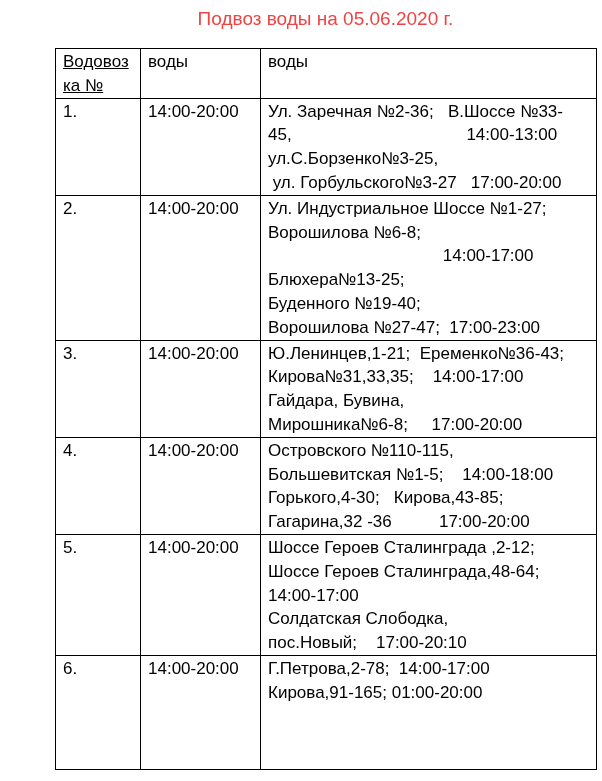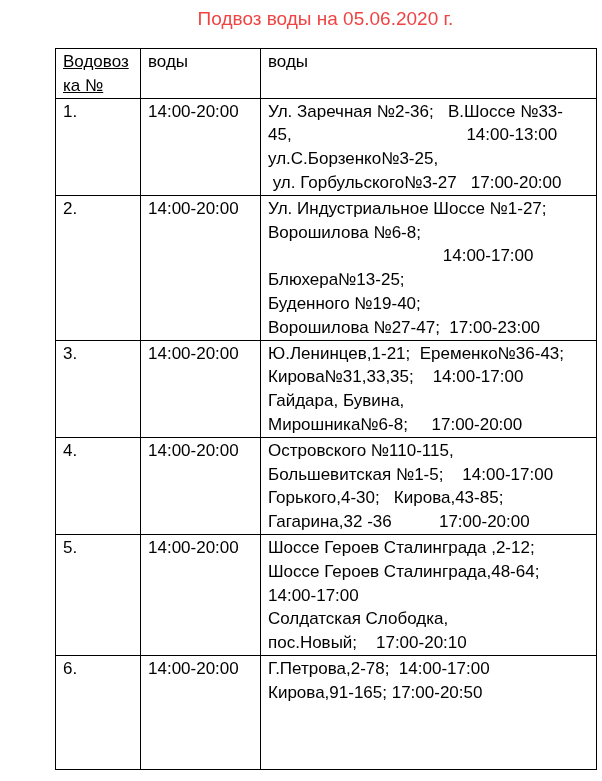--- a/index.html
+++ b/index.html
@@ -105,35 +105,35 @@
         <td class="time">14:00-20:00</td>
         <td class="address">Ю.Ленинцев,1-21;  Еременко№36-43;
 Кирова№31,33,35;    14:00-17:00
 Гайдара, Бувина,
 Мирошника№6-8;     17:00-20:00</td>
       </tr>
       <tr class="row-4">
         <td class="truck">4.</td>
         <td class="time">14:00-20:00</td>
         <td class="address">Островского №110-115,
-Большевитская №1-5;    14:00-17:00
+Большевитская №1-5;    14:00-18:00
 Горького,4-30;   Кирова,43-85;
 Гагарина,32 -36          17:00-20:00</td>
       </tr>
       <tr class="row-5">
         <td class="truck">5.</td>
         <td class="time">14:00-20:00</td>
         <td class="address">Шоссе Героев Сталинграда ,2-12;
 Шоссе Героев Сталинграда,48-64;
 14:00-17:00
 Солдатская Слободка,
 пос.Новый;    17:00-20:10</td>
       </tr>
       <tr class="row-6">
         <td class="truck">6.</td>
         <td class="time">14:00-20:00</td>
         <td class="address">Г.Петрова,2-78;  14:00-17:00
-Кирова,91-165; 17:00-20:50</td>
+Кирова,91-165; 01:00-20:00</td>
       </tr>
     </tbody>
   </table>
 
 </div>
 
 </body></html>

